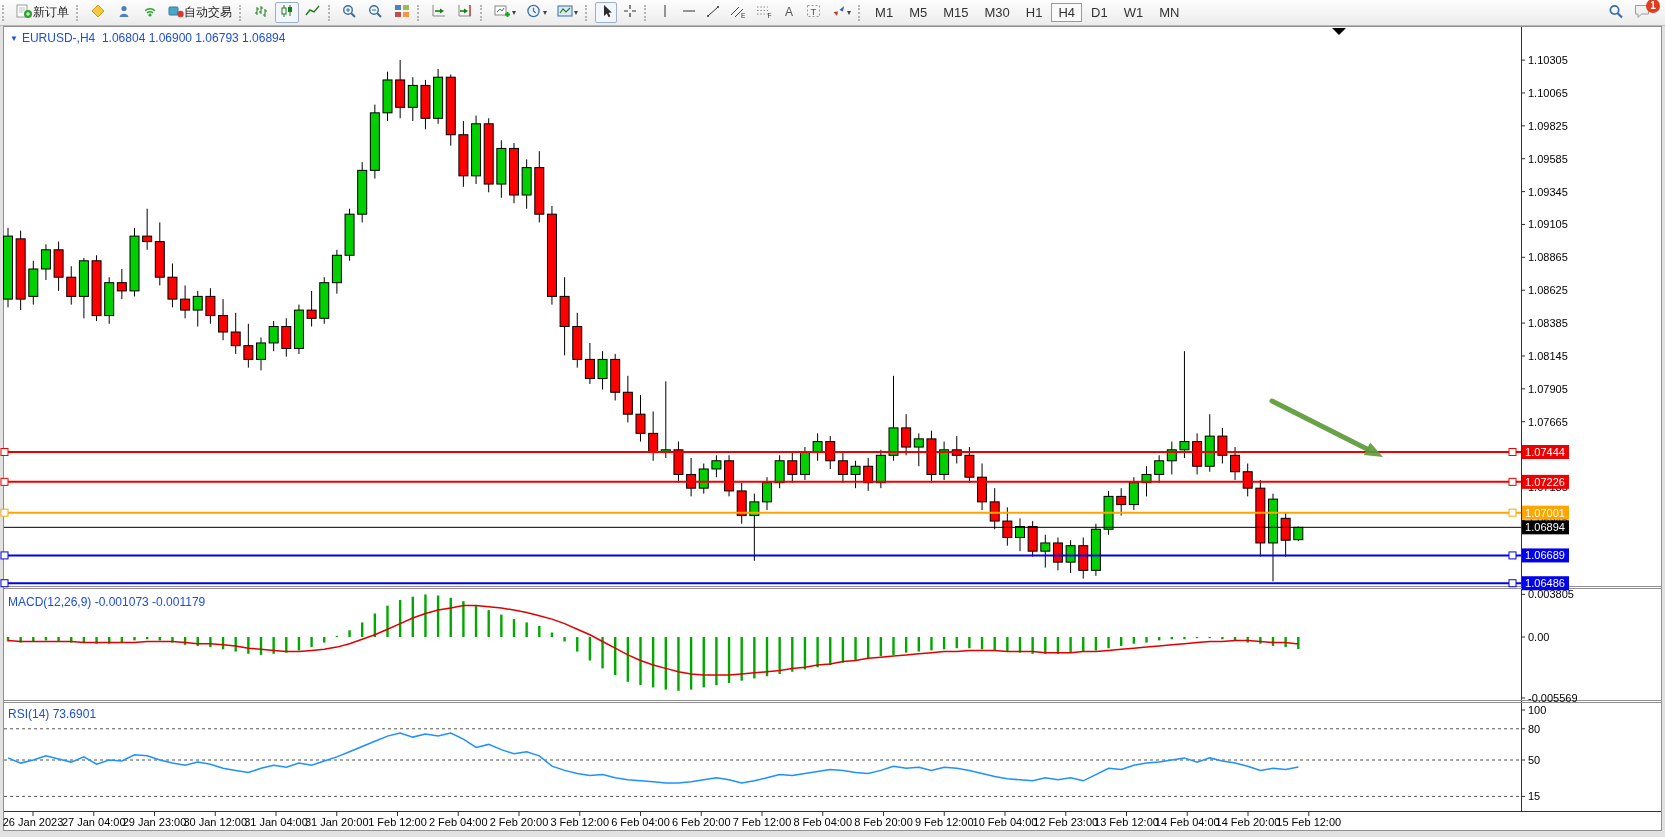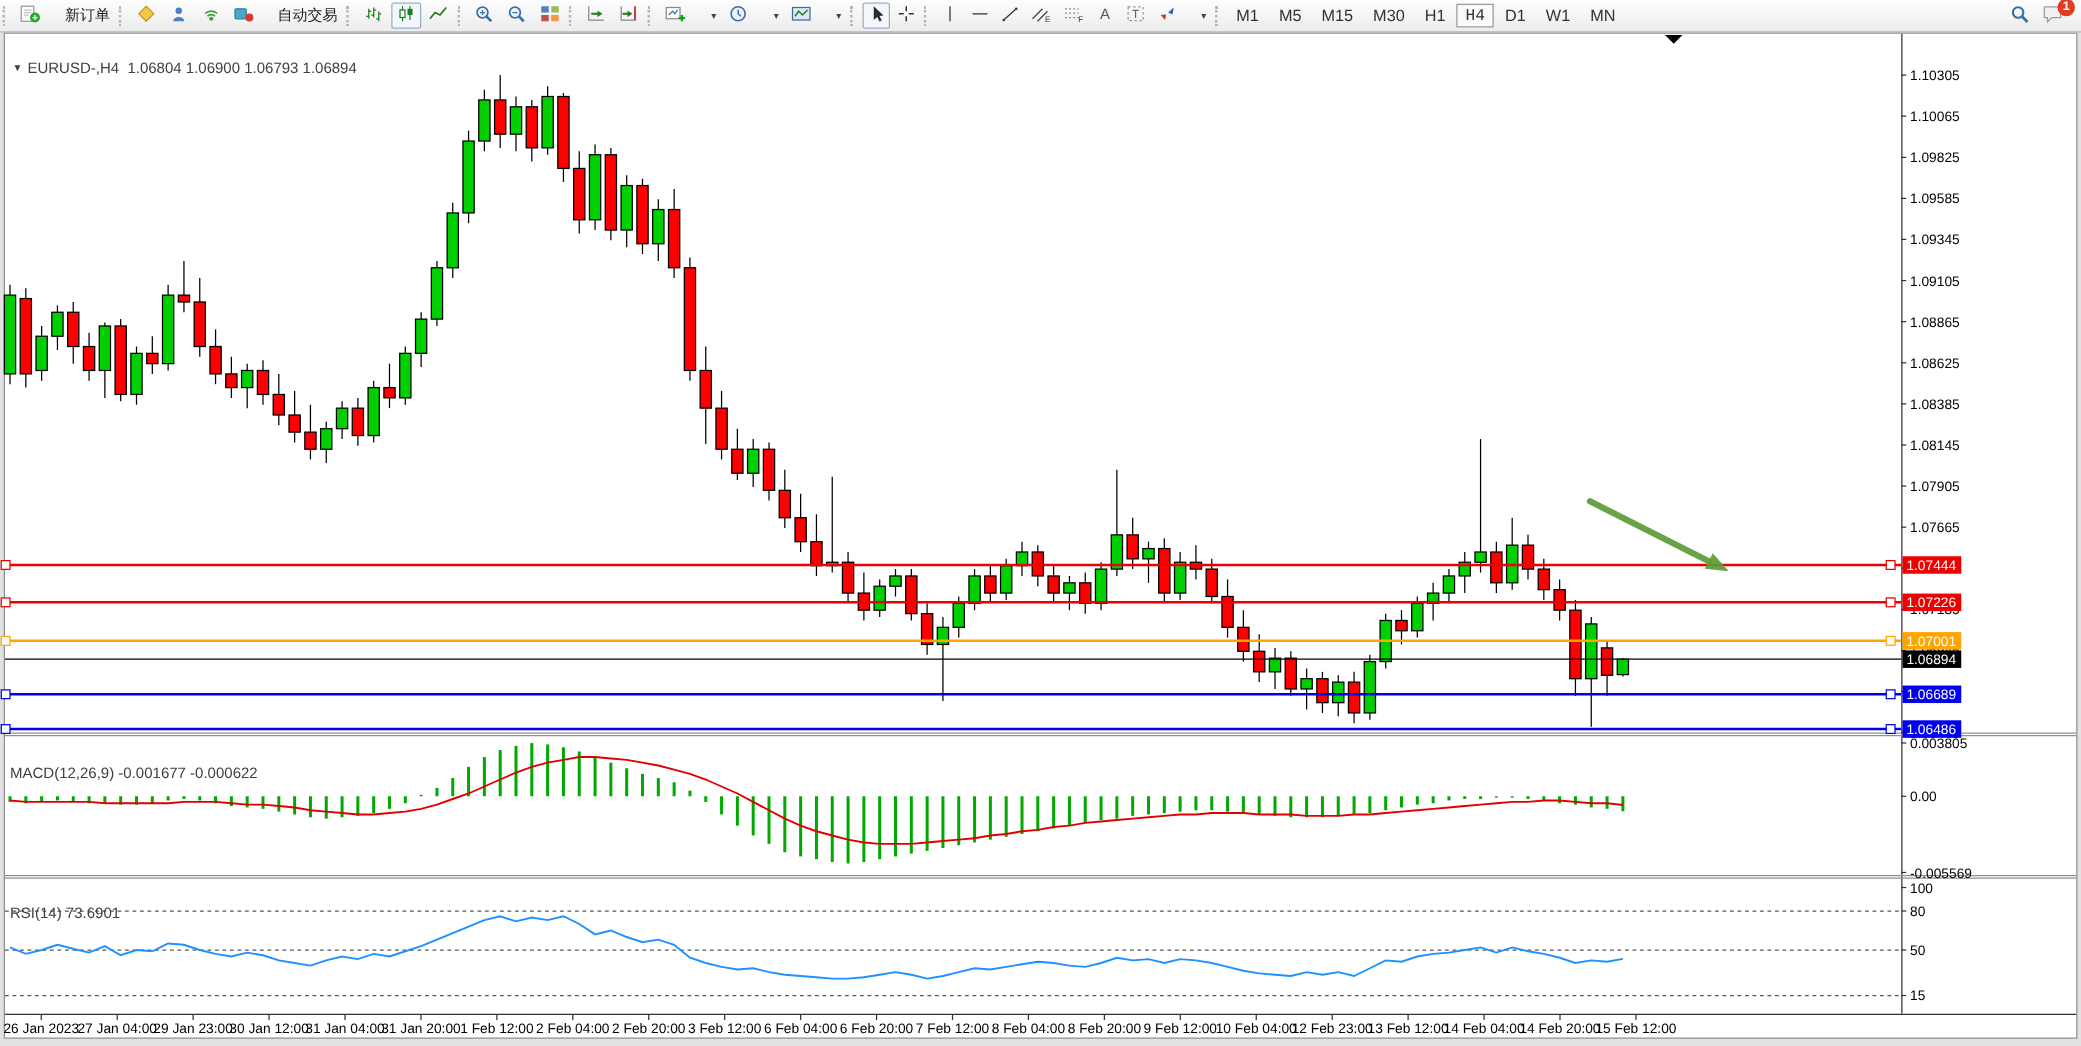--- a/index.html
+++ b/index.html
@@ -3,38 +3,38 @@
 <meta charset="utf-8">
 <style>
   html,body{margin:0;padding:0;width:1665px;height:837px;overflow:hidden;
     background:#e2e2e2;font-family:"Liberation Sans",sans-serif;}
   
   #toolbar{position:absolute;left:0;top:0;width:1665px;height:25px;
     background:linear-gradient(#fdfdfd,#ececec);border-bottom:1px solid #b8b8b8;
     display:flex;align-items:center;font-size:12px;color:#222;}
   .tgroup{display:flex;align-items:center;height:25px;}
   .grip{width:5px;height:16px;margin:0 2px;border-left:2px dotted #b5b5b5;}
-  .tbtn{display:flex;align-items:center;gap:19px;height:21px;min-width:22px;padding:0 3px;
+  .tbtn{display:flex;align-items:center;gap:0;height:21px;min-width:22px;padding:0 3px;
     margin:12px 1px;border:1px solid transparent;border-radius:2px;background:transparent;
     font-family:"Liberation Sans",sans-serif;font-size:12px;color:#222;cursor:default;}
   .tbtn.active{background:#f3f6fa;border:1px solid #9ab0cc;}
   .tbtn .lbl{white-space:nowrap;}
   .caret{font-size:8px;color:#444;margin-left:1px;}
   .tfbtn{height:19px;padding:0 6px;margin:0 1px;border:1px solid transparent;
     font-size:13px;color:#333;background:transparent;font-family:"Liberation Sans",sans-serif;}
-  .tfbtn.active{border:1px solid #9a9a9a;background:#fafafa;font-family:Liberation Mono, monospace;}
+  .tfbtn.active{border:1px solid #9a9a9a;background:#fafafa;}
   .spacer{flex:1;}
   #chat-btn{position:relative;margin-right:10px;}
   #chat-badge{position:absolute;top:-4px;right:-6px;background:#e03c1e;color:#fff;
     border-radius:50%;width:14px;height:14px;font-size:10px;line-height:14px;
     text-align:center;font-weight:bold;}
   
   #chartwrap{position:absolute;left:0;top:26px;width:1665px;height:811px;}
   #chart-svg{position:absolute;left:0;top:0;}
-  .ovl{position:absolute;color:#404040;font-size:12px;white-space:pre;margin-top:16px;}
+  .ovl{position:absolute;color:#1d4ed8;font-size:12px;white-space:pre;}
   #symbol-label{left:10px;top:5px;}
   #symbol-label .tri{font-size:8px;vertical-align:1px;margin-right:4px;}
   #macd-label{left:8px;top:569px;}
   #rsi-label{left:8px;top:681px;}
   svg text{font-family:"Liberation Sans",sans-serif;}
 </style>
 </head>
 <body>
 
 <div id="toolbar">
@@ -713,15 +713,15 @@
         <line x1="1308.75" y1="786" x2="1308.75" y2="790" stroke="#333"></line>
         <text x="1308.75" y="800" font-size="11" fill="#000" text-anchor="middle" font-family="Liberation Sans, sans-serif">15 Feb 12:00</text>
       </g>
       <g>
         <line x1="1272" y1="375" x2="1367" y2="423" stroke="#5d9b38" stroke-width="5" stroke-linecap="round" opacity="0.92"></line>
         <polygon points="1383,431 1363.8,429 1370.2,416.6" fill="#5d9b38" opacity="0.92"></polygon>
       </g>
       <polygon points="1332,2 1346,2 1339,9" fill="#000"></polygon>
     </svg>
   <div class="ovl" id="symbol-label"><span class="tri">▼</span><span>EURUSD-,H4  1.06804 1.06900 1.06793 1.06894</span></div>
-  <div class="ovl" id="macd-label">MACD(12,26,9) -0.001677 -0.000622</div>
+  <div class="ovl" id="macd-label">MACD(12,26,9) -0.001073 -0.001179</div>
   <div class="ovl" id="rsi-label">RSI(14) 73.6901</div>
 </div>
 
 </body></html>

